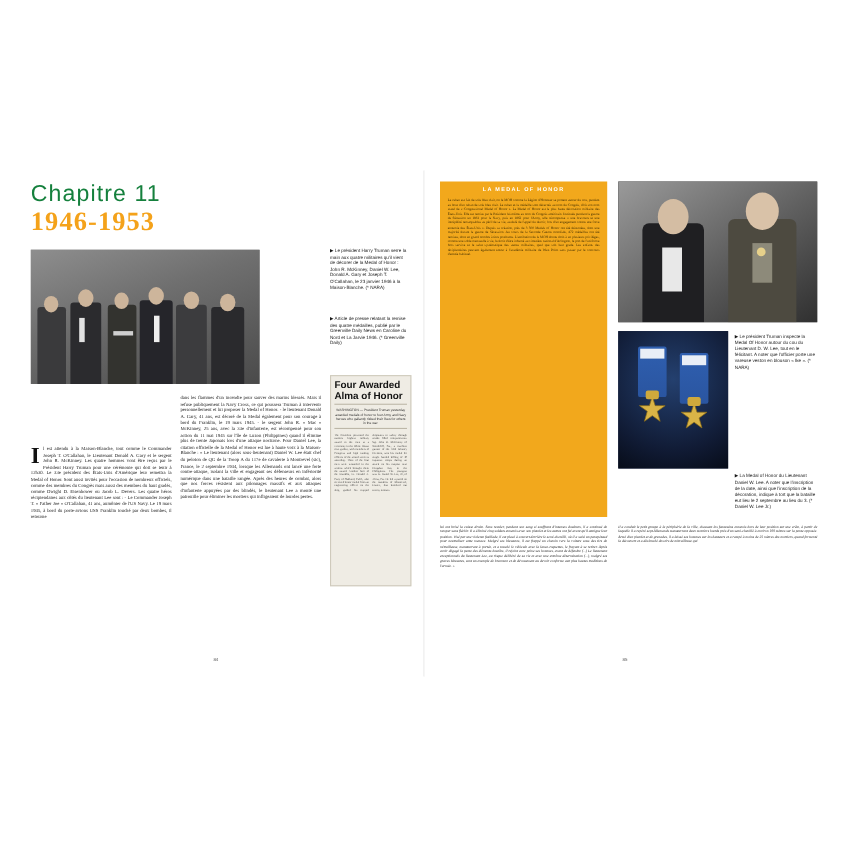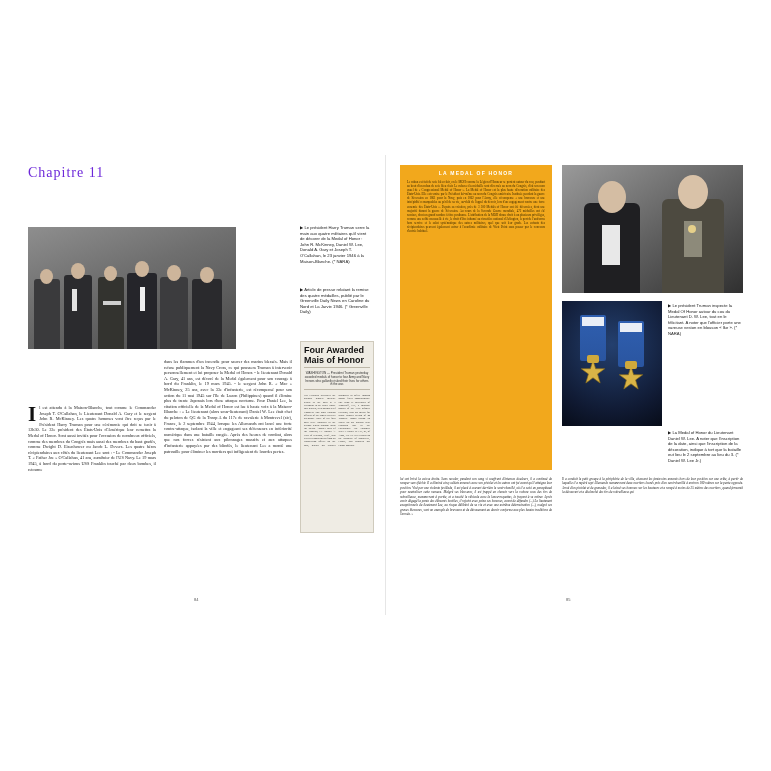--- a/index.html
+++ b/index.html
@@ -3,21 +3,21 @@
 <meta charset="utf-8">
 <style>
   html,body{margin:0;padding:0;background:#ffffff;}
   body{width:771px;height:771px;overflow:hidden;font-family:"Liberation Serif",serif;}
   .page{position:absolute;left:0;top:0;width:771px;height:771px;background:#ffffff;}
   .spread{position:absolute;left:14px;top:155px;width:743px;height:460px;background:#ffffff;}
   .left-page{position:absolute;left:0;top:0;width:371px;height:460px;background:#ffffff;border-right:1px solid #e6e6e6;}
   .right-page{position:absolute;left:372px;top:0;width:371px;height:460px;background:#ffffff;}
 
   
-  .chapter-title{position:absolute;left:14px;top:10px;font-family:Liberation Serif, serif;font-size:14px;letter-spacing:1px;color:#6d28d9;}
+  .chapter-title{position:absolute;left:14px;top:10px;font-family:Liberation Sans, sans-serif;font-size:21px;letter-spacing:1px;color:#15803d;}
   .chapter-years{position:absolute;left:14px;top:34px;font-family:"Liberation Serif",serif;font-size:24px;font-weight:bold;color:#f4a21a;letter-spacing:1px;}
 
   .photo-main{position:absolute;left:14px;top:72px;width:208px;height:122px;background:#5c5c5c;overflow:hidden;}
   .photo-main .ph-sky{position:absolute;left:0;top:0;width:100%;height:100%;background:linear-gradient(160deg,#8e8e8e 0%,#6f6f6f 40%,#4a4a4a 100%);}
   .photo-main .fig{position:absolute;background:#2e2e30;border-radius:3px 3px 0 0;}
   .photo-main .head{position:absolute;background:#cdb59b;border-radius:50%;}
   .photo-main .lite{position:absolute;background:#d8d8d8;}
 
   .dropcap-block{position:absolute;left:14px;top:204px;width:120px;}
   .lead-line{font-family:"Liberation Serif",serif;font-size:8.2px;line-height:10.4px;color:#111;font-weight:bold;}
@@ -52,20 +52,21 @@
 </style>
 </head>
 <body>
 
 <div class="page">
   <div class="spread">
 
     <div class="left-page">
 
       <div class="chapter-title">Chapitre 11</div>
+      <div class="chapter-years">1946-1953</div>
 
       <div class="photo-main">
         <div class="ph-sky"></div>
         <div class="fig" style="left:6px;top:52px;width:26px;height:70px;background:#3a3a3c;"></div>
         <div class="head" style="left:12px;top:42px;width:13px;height:15px;"></div>
         <div class="fig" style="left:36px;top:48px;width:28px;height:74px;background:#2b2b2e;"></div>
         <div class="head" style="left:43px;top:36px;width:14px;height:16px;"></div>
         <div class="fig" style="left:70px;top:50px;width:26px;height:72px;background:#33332f;"></div>
         <div class="head" style="left:76px;top:39px;width:13px;height:15px;"></div>
         <div class="fig" style="left:99px;top:46px;width:30px;height:76px;background:#25252a;"></div>
@@ -82,21 +83,21 @@
 
       <div class="lcol lcol1">
         <span class="dropcap">I</span><span>l est attendu à la Maison-Blanche, tout comme le Commander Joseph T. O'Callahan, le Lieutenant Donald A. Gary et le sergent John R. McKinney. Les quatre hommes vont être reçus par le Président Harry Truman pour une cérémonie qui doit se tenir à 12h30. Le 33e président des États-Unis d'Amérique leur remettra la Medal of Honor. Sont aussi invités pour l'occasion de nombreux officiels, comme des membres du Congrès mais aussi des membres du haut gradés, comme Dwight D. Eisenhower ou Jacob L. Devers. Les quatre héros récipiendaires aux côtés du lieutenant Lee sont : - Le Commander Joseph T. « Father Joe » O'Callahan, 41 ans, aumônier de l'US Navy. Le 19 mars 1945, à bord du porte-avions USS Franklin touché par deux bombes, il retourne</span>
       </div>
       <div class="lcol lcol2">dans les flammes d'un incendie pour sauver des marins blessés. Mais il refuse publiquement la Navy Cross, ce qui poussera Truman à intervenir personnellement et lui proposer la Medal of Honor. - le lieutenant Donald A. Gary, 41 ans, est décoré de la Medal également pour son courage à bord du Franklin, le 19 mars 1945. - le sergent John R. « Mac » McKinney, 25 ans, avec la 33e d'infanterie, est récompensé pour son action du 11 mai 1945 sur l'île de Luzon (Philippines) quand il élimine plus de trente Japonais lors d'une attaque nocturne. Pour Daniel Lee, la citation officielle de la Medal of Honor est lue à haute voix à la Maison-Blanche : « Le lieutenant (alors sous-lieutenant) Daniel W. Lee était chef du peloton de QG de la Troop A du 117e de cavalerie à Montrevel (sic), France, le 2 septembre 1944, lorsque les Allemands ont lancé une forte contre-attaque, isolant la ville et engageant ses défenseurs en infériorité numérique dans une bataille rangée. Après des heures de combat, alors que nos forces résistent aux pilonnages massifs et aux attaques d'infanterie appuyées par des blindés, le lieutenant Lee a monté une patrouille pour éliminer les mortiers qui infligeaient de lourdes pertes.</div>
 
       <div class="cap" style="left:286px;top:70px;width:72px;">▶ Le président Harry Truman serre la main aux quatre militaires qu'il vient de décorer de la Medal of Honor : John R. McKinney, Daniel W. Lee, Donald A. Gary et Joseph T. O'Callahan, le 23 janvier 1946 à la Maison-Blanche. (* NARA)</div>
       <div class="cap" style="left:286px;top:132px;width:72px;">▶ Article de presse relatant la remise des quatre médailles, publié par le Greenville Daily News en Caroline du Nord et La Jarvie 1946. (* Greenville Daily)</div>
 
       <div class="clip">
-        <div class="clip-head">Four Awarded Mais of Honor</div>
+        <div class="clip-head">Four Awarded Alma of Honor</div>
         <div class="clip-rule"></div>
         <div class="clip-sub">WASHINGTON — President Truman yesterday awarded medals of honor to four Army and Navy heroes who gallantly risked their lives for others in the war.</div>
         <div class="clip-rule"></div>
         <div class="clip-body">The President presented the nation's highest military award to the men at a ceremony in the White House rose garden, with members of Congress and high ranking officers of the armed services attending. Three of the four men were wounded in the actions which brought them the award. Another hero of the Franklin, Lt. Donald A. Gary of Oakland, Calif., also received honor medal from an engineering officer on the ship, guided his trapped shipmates to safety through smoke filled compartments. Sgt. John R. McKinney of Woodcliff, Ga., a machine gunner of the 33rd Infantry Division, won his medal for single handed killing of 40 Japanese troops during an attack on his outpost near Dingalan Bay in the Philippines. The youngest was Lt. Daniel W. Lee, 27, of Alma, Ga. He led a patrol on the outskirts of Montrevel, France, that knocked out enemy mortars.</div>
       </div>
 
       <div class="folio" style="left:180px;top:442px;">84</div>
     </div>
 
     <div class="right-page">

